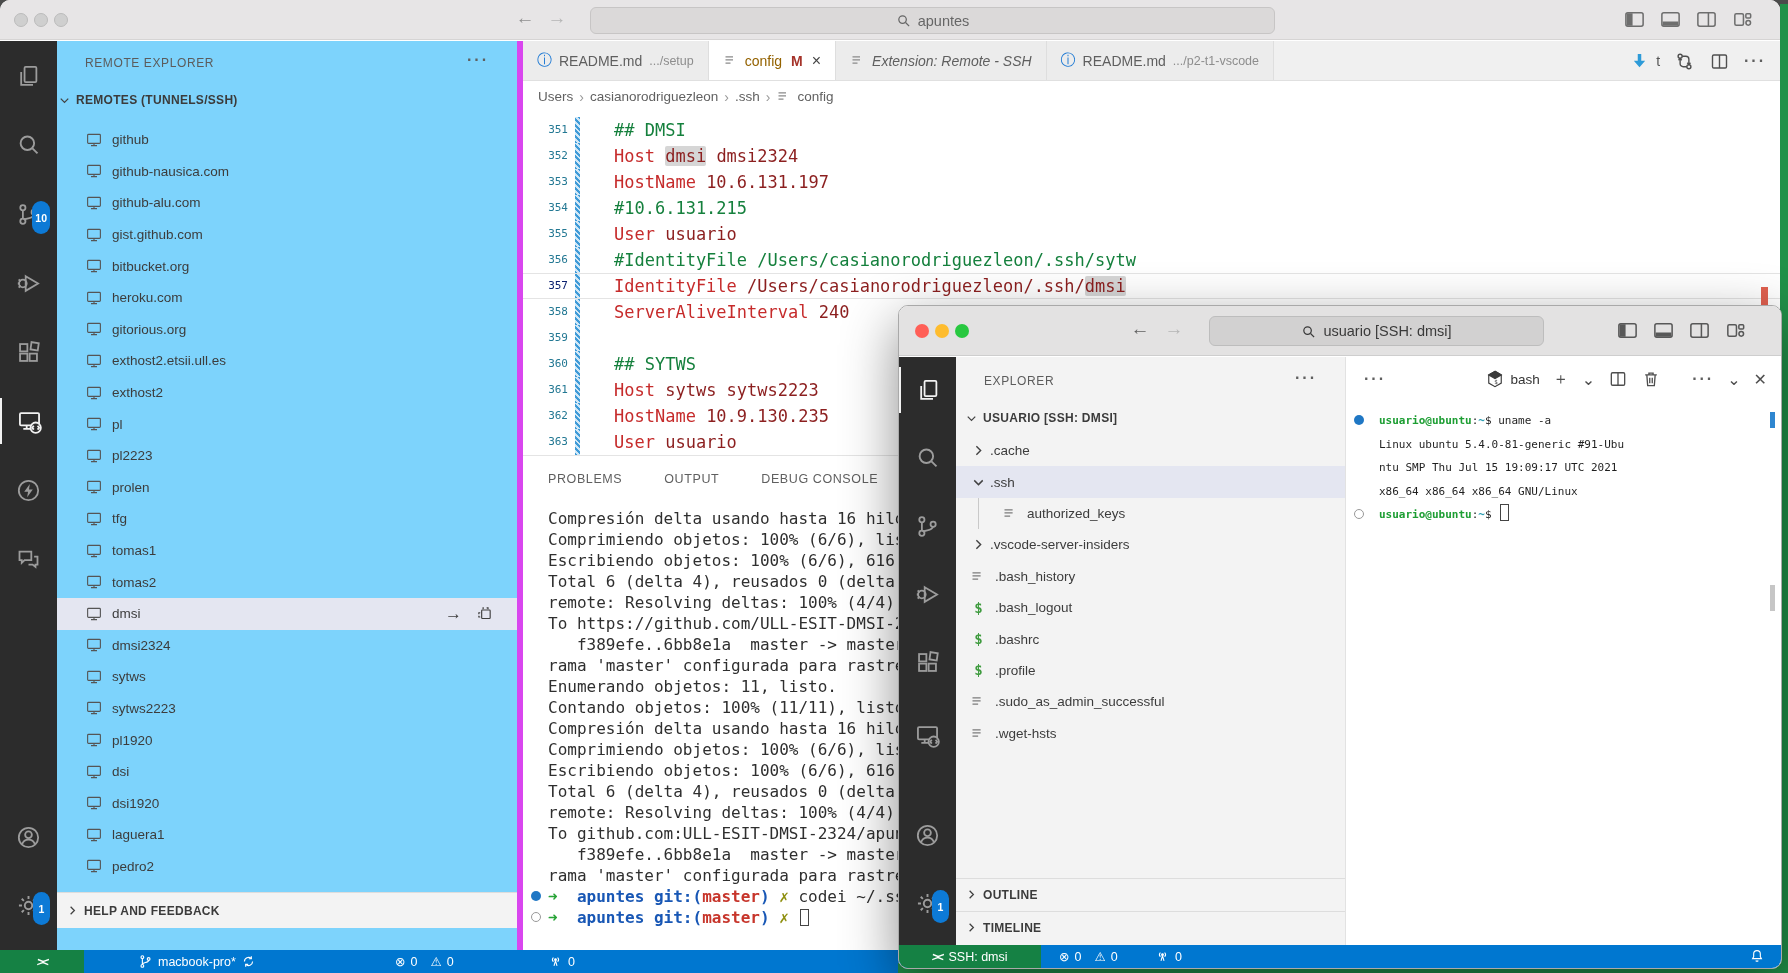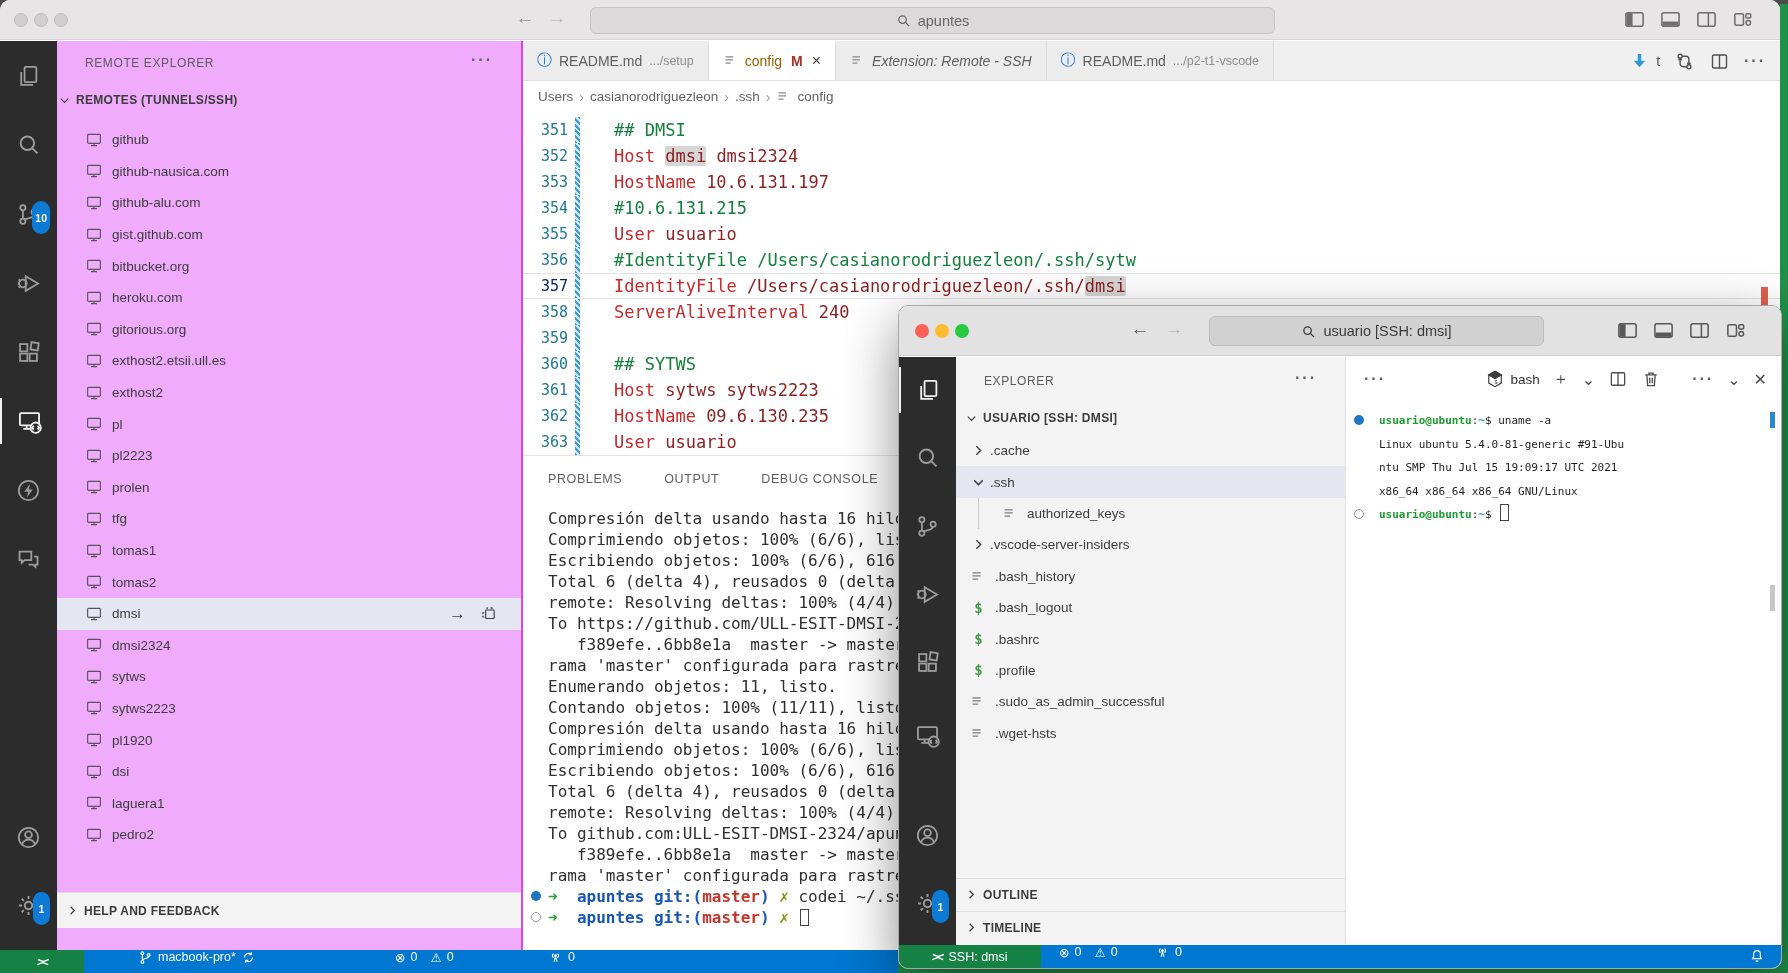--- a/index.html
+++ b/index.html
@@ -33,21 +33,21 @@
   
   .activitybar{position:absolute;width:57px;background:#2c2c2c;}
   #mw-activity{left:0;top:41px;height:909px;}
   .ab-ic{position:absolute;left:0;width:57px;height:46px;display:flex;align-items:center;justify-content:center;color:#9c9c9c;}
   .ab-ic svg{width:27px;height:27px;}
   .ab-ic.active{color:#f2f2f2;border-left:2px solid #f2f2f2;}
   .ab-badge{position:absolute;right:7px;bottom:3px;min-width:17px;height:33px;border-radius:9px;background:#0d7ad6;
             color:#fff;font-size:10.5px;display:flex;align-items:center;justify-content:center;padding:0 3px;font-weight:700;}
 
   
-  #mw-sidebar{position:absolute;left:57px;top:41px;width:466px;height:909px;background:#f0abfc;border-right:2px solid #d946ef;}
+  #mw-sidebar{position:absolute;left:57px;top:41px;width:466px;height:909px;background:#7dd3fc;border-right:6px solid #d946ef;}
   .pane-title{position:absolute;left:28px;font-size:12px;letter-spacing:.6px;color:#5c5c5c;}
   #mw-sidebar .pane-title{top:15px;}
   .dots{color:#5f5f5f;font-size:16px;letter-spacing:2px;font-weight:700;}
   #mw-side-dots{position:absolute;right:28px;top:10px;}
   .section-hdr{display:flex;align-items:center;font-size:12px;font-weight:700;color:#3b3b3b;letter-spacing:.3px;}
   #mw-section{position:absolute;left:0;top:46px;height:26px;}
   .chev svg{width:15px;height:15px;display:block;color:#424242;}
   .section-hdr .lbl{margin-left:4px;}
   #remote-list{position:absolute;left:0;top:83px;width:100%;}
   .r-item{position:relative;height:31.6px;display:flex;align-items:center;padding-left:28px;color:#3c3c3c;font-size:13.5px;}
@@ -78,21 +78,21 @@
 
   
   #mw-breadcrumb{position:absolute;left:523px;top:81px;right:0;height:31px;background:#fff;display:flex;align-items:center;
                  padding-left:15px;font-size:13.5px;color:#616161;gap:6px;}
   #mw-breadcrumb .sep{color:#9a9a9a;font-size:14px;}
 
   
   #mw-editor{position:absolute;left:523px;top:112px;right:0;height:343px;background:#fff;overflow:hidden;}
   #code-lines{padding-top:5px;}
   .c-line{display:flex;height:26px;line-height:26px;font-size:17px;}
-  .c-ln{width:45px;text-align:right;color:#237893;font-family:"DejaVu Sans Mono",monospace;font-size:15px;flex:none;}
+  .c-ln{width:45px;text-align:right;color:#237893;font-family:"DejaVu Sans Mono",monospace;font-size:11px;flex:none;}
   .c-line.cur .c-ln{color:#0b216f;}
   .c-line.cur{border-top:1px solid #e4e4e4;border-bottom:1px solid #e4e4e4;height:26px;line-height:24px;}
   .c-mod{width:5px;margin-left:7px;flex:none;background:repeating-linear-gradient(45deg,#3f9bd8 0 2px,#cfe7f7 2px 4px);}
   .c-line.blank .c-mod{background:repeating-linear-gradient(45deg,#3f9bd8 0 2px,#cfe7f7 2px 4px);}
   .c-code{margin-left:34px;white-space:pre;font-family:"DejaVu Sans Mono",monospace;}
   .tok-c{color:#15803d;}
   .tok-k{color:#c62b2b;}
   .tok-v{color:#8c1f1f;}
   .tok-hl{background:#d6d6d6;border-radius:2px;}
   #ruler-mark{position:absolute;right:12px;top:175px;width:7px;height:20px;background:#e0604f;}
@@ -112,21 +112,21 @@
   .p-branch{color:#c7352b;font-weight:700;}
   .p-dirty{color:#8e8f0e;font-weight:700;}
   .cursor-box{display:inline-block;width:9px;height:17px;border:1.6px solid #444;vertical-align:-3px;margin-left:2px;}
 
   
   .statusbar{position:absolute;height:23px;background:#0077d0;color:#fff;font-size:12.5px;}
   #mw-status{left:0;bottom:0;width:100%;}
   .remote-chip{position:absolute;left:0;top:0;height:100%;background:#158144;display:flex;align-items:center;
                justify-content:center;gap:6px;color:#fff;}
   #mw-remote{width:84px;}
-  .sb-group{position:absolute;top:0;height:100%;display:flex;gap:5px;}
+  .sb-group{position:absolute;top:0;height:100%;display:flex;align-items:center;gap:5px;}
   .sb-ic svg{width:15px;height:15px;display:block;}
   .remote-glyph{font-weight:700;font-size:12px;letter-spacing:-2px;transform:skewX(-8deg);}
 
   
   #ssh-window{position:absolute;left:898px;top:305px;width:884px;height:664px;background:#fff;border-radius:10px;
               overflow:hidden;z-index:3;box-shadow:0 18px 55px rgba(0,0,0,.45);border:1px solid #a9a9a9;}
   #sw-titlebar{position:absolute;left:0;top:0;width:100%;height:50px;background:#e3e2e2;border-bottom:1px solid #cecece;}
   .tl.red{background:#ff5f57;}.tl.yellow{background:#febc2e;}.tl.green{background:#28c840;}
   #sw-titlebar .tl{top:18px;}.#t2{}
   #sw-layout{right:34px;top:13px;}
@@ -507,20 +507,29 @@
             </span>
             <span class="r-label">dsi</span>
           </div>
           <div class="r-item">
             <span class="r-icon">
               <svg viewBox="0 0 24 24" fill="none" stroke="currentColor" stroke-width="1.5">
                 <rect x="3.5" y="4.5" width="17" height="12" rx="1.2"></rect>
                 <path d="M12 16.5v3M8 19.5h8"></path>
               </svg>
             </span>
+            <span class="r-label">dsi1920</span>
+          </div>
+          <div class="r-item">
+            <span class="r-icon">
+              <svg viewBox="0 0 24 24" fill="none" stroke="currentColor" stroke-width="1.5">
+                <rect x="3.5" y="4.5" width="17" height="12" rx="1.2"></rect>
+                <path d="M12 16.5v3M8 19.5h8"></path>
+              </svg>
+            </span>
             <span class="r-label">laguera1</span>
           </div>
           <div class="r-item">
             <span class="r-icon">
               <svg viewBox="0 0 24 24" fill="none" stroke="currentColor" stroke-width="1.5">
                 <rect x="3.5" y="4.5" width="17" height="12" rx="1.2"></rect>
                 <path d="M12 16.5v3M8 19.5h8"></path>
               </svg>
             </span>
             <span class="r-label">pedro2</span>
@@ -658,21 +667,21 @@
             <span class="c-code"><span class="tok-c">## SYTWS</span></span>
           </div>
           <div class="c-line">
             <span class="c-ln">361</span>
             <span class="c-mod"></span>
             <span class="c-code"><span class="tok-k">Host </span><span class="tok-v">sytws sytws2223</span></span>
           </div>
           <div class="c-line">
             <span class="c-ln">362</span>
             <span class="c-mod"></span>
-            <span class="c-code"><span class="tok-k">HostName </span><span class="tok-v">09.6.130.235</span></span>
+            <span class="c-code"><span class="tok-k">HostName </span><span class="tok-v">10.9.130.235</span></span>
           </div>
           <div class="c-line">
             <span class="c-ln">363</span>
             <span class="c-mod"></span>
             <span class="c-code"><span class="tok-k">User </span><span class="tok-v">usuario</span></span>
           </div>
         </div>
       <div id="ruler-mark"></div>
     </div>
 

